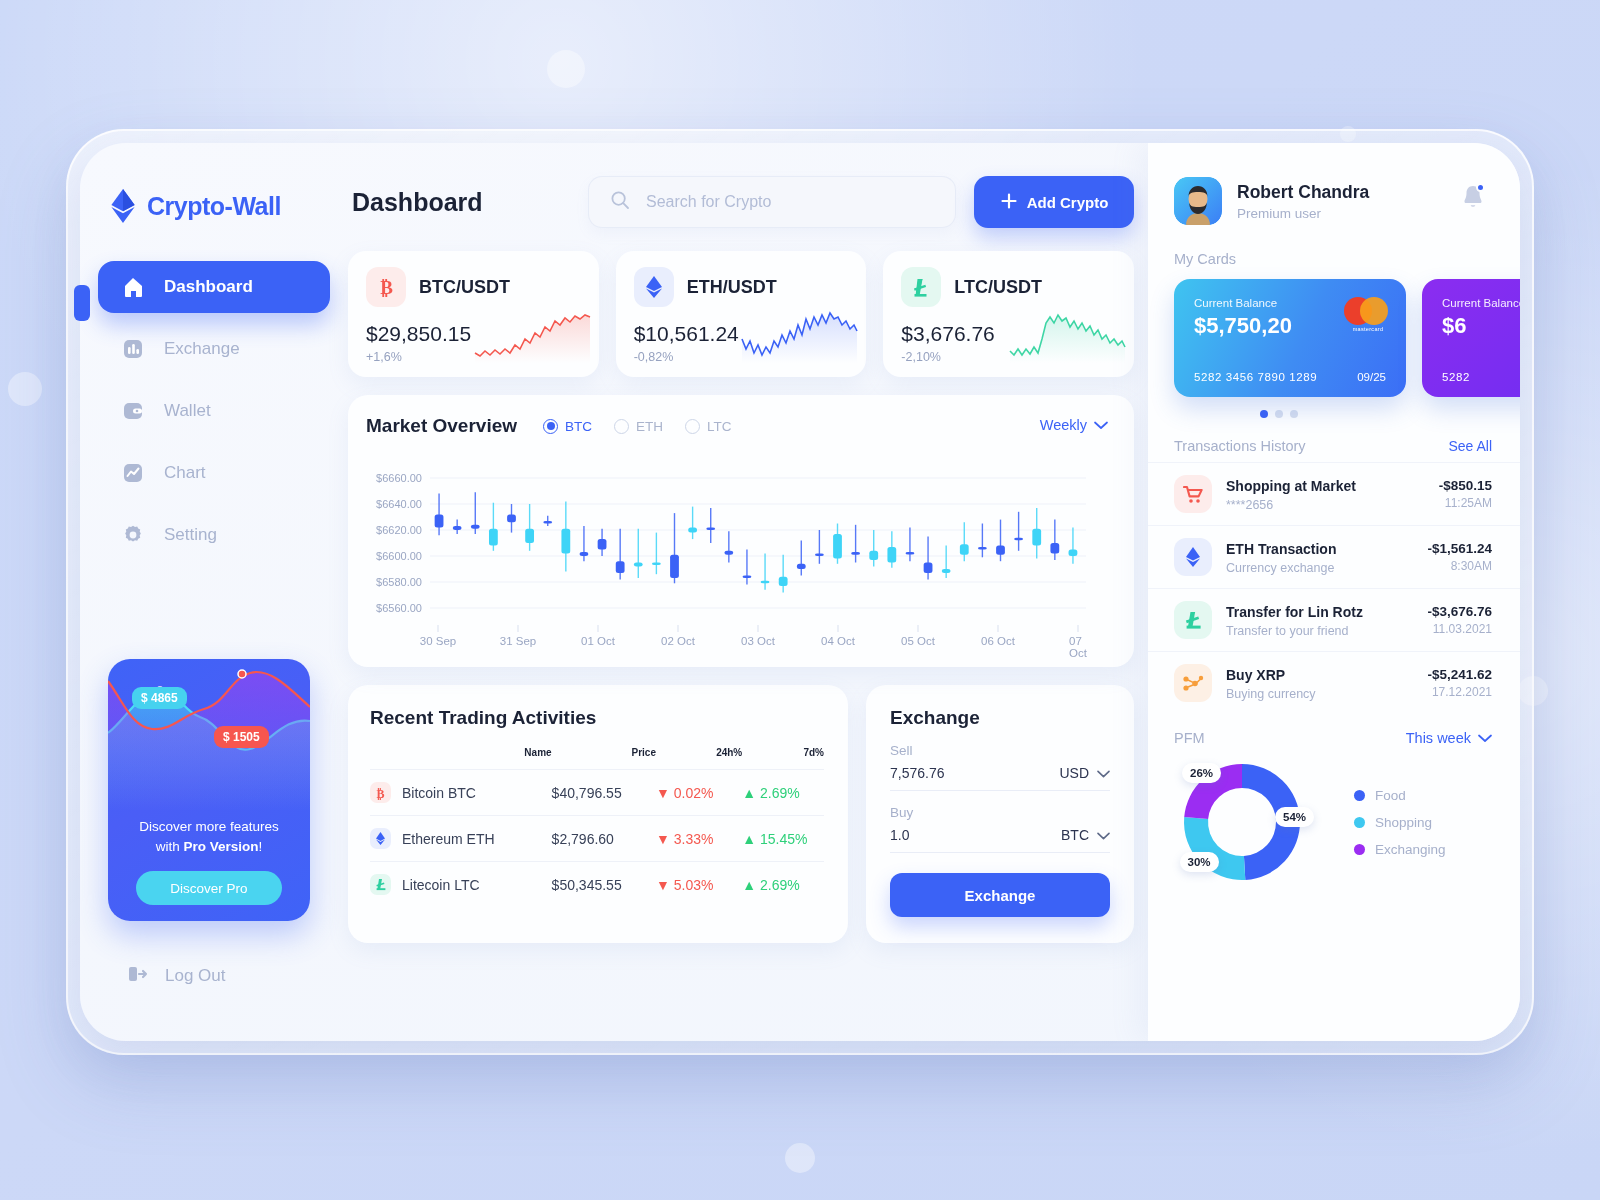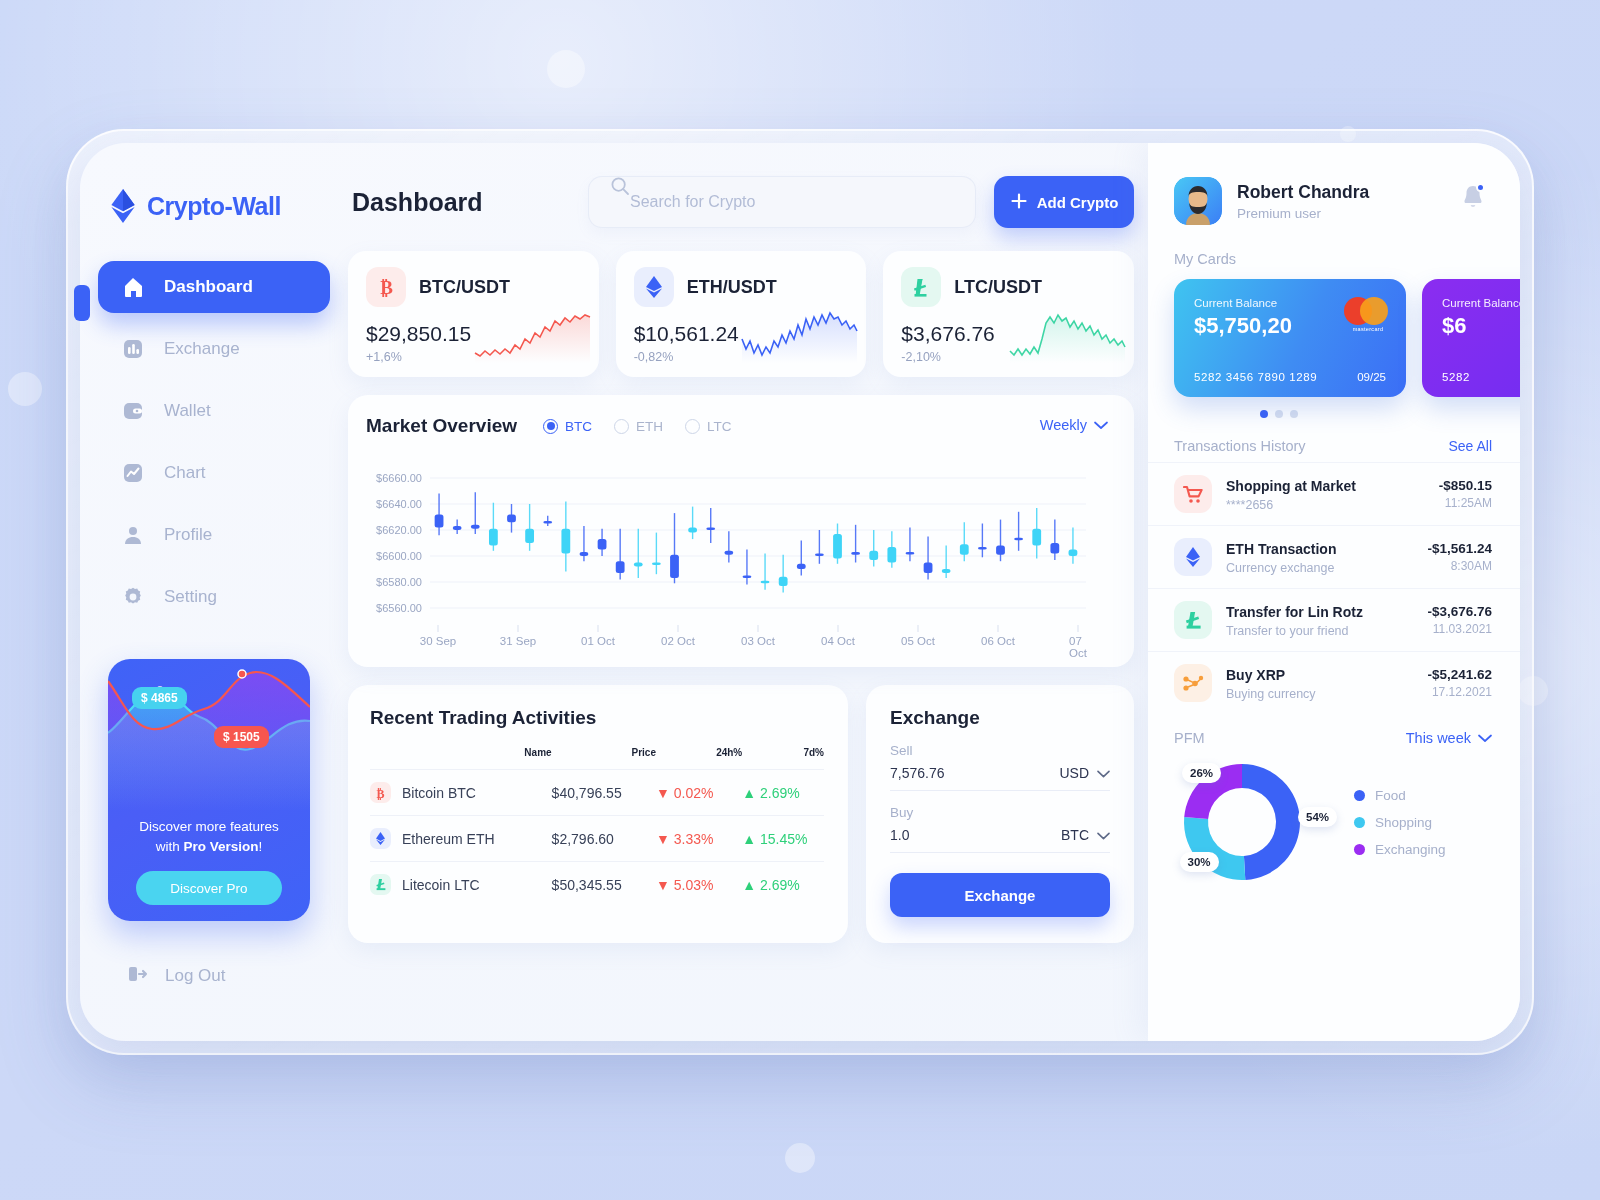--- a/index.html
+++ b/index.html
@@ -69,26 +69,26 @@
     display:flex; align-items:center; justify-content:center; border:none; cursor:pointer; }
 
   .logout { position:absolute; left:46px; top:820px; display:flex; align-items:center; gap:17px; cursor:pointer; }
   .logout-label { font-size:17px; color:#a8b3cf; }
 
   
   .main { position:absolute; left:268px; top:0; width:800px; height:898px; padding:28px 0 0 0; }
   .topbar { display:flex; align-items:center; gap:18px; padding:0 14px 0 0; height:62px; }
   .page-title { font-size:25px; font-weight:bold; color:#1b2236; width:222px; padding-left:4px; }
   .search { flex:1; height:52px; background:#f5f7fc; border-radius:14px;
-    display:flex; gap:0; padding:0 22px;
+    display:flex; align-items:center; gap:16px; padding:0 22px;
     box-shadow:inset 0 0 0 1px rgba(225,231,245,.7), 0 6px 14px rgba(140,160,210,.07); }
   .search input { border:none; background:transparent; outline:none; font-size:16px;
     color:#8e9bbb; font-family:inherit; width:100%; }
   .search input::placeholder { color:#b2bcd6; }
-  .add-btn { width:140px; height:52px; background:#3b62f6; border-radius:14px; color:#fff;
+  .add-btn { width:160px; height:52px; background:#3b62f6; border-radius:14px; color:#fff;
     font-size:15px; font-weight:bold; display:flex; align-items:center; justify-content:center;
     gap:9px; border:none; cursor:pointer; box-shadow:0 10px 20px rgba(59,98,246,.28); }
 
   .coin-row { display:flex; gap:17px; margin-top:18px; padding-right:14px; }
   .coin-card { flex:1; height:126px; background:#fdfeff; border-radius:18px;
     box-shadow:0 8px 22px rgba(130,155,210,.11); padding:16px 18px 0 18px; position:relative; overflow:hidden; }
   .coin-head { display:flex; align-items:center; gap:13px; }
   .coin-ic { width:40px;height:40px; border-radius:12px; display:flex; align-items:center; justify-content:center; }
   .coin-pair { font-size:18px; font-weight:bold; color:#1b2236; }
   .coin-price { font-size:21px; color:#1b2236; margin-top:15px; }
@@ -248,29 +248,20 @@
         <span class="nav-label">Wallet</span>
       </div>
       <div class="nav-item">
         <span class="nav-ic">
           <svg width="22" height="22" viewBox="0 0 22 22">
               <rect x="2" y="2" width="18" height="18" rx="5" fill="#aeb9d4"></rect>
               <polyline points="5.5,14 9,9.5 12,12 16.5,6.5" fill="none" stroke="#fff" stroke-width="2" stroke-linecap="round" stroke-linejoin="round"></polyline>
             </svg>
         </span>
         <span class="nav-label">Chart</span>
-      </div>
-      <div class="nav-item">
-        <span class="nav-ic">
-          <svg width="22" height="22" viewBox="0 0 22 22">
-              <circle cx="11" cy="7" r="4" fill="#aeb9d4"></circle>
-              <path d="M3 20c0-4.4 3.6-7 8-7s8 2.6 8 7Z" fill="#aeb9d4"></path>
-            </svg>
-        </span>
-        <span class="nav-label">Profile</span>
       </div>
       <div class="nav-item">
         <span class="nav-ic">
           <svg width="22" height="22" viewBox="0 0 22 22">
               <path d="M11 1.8l2 1.1 2.2-.5 1 2 2 1-.5 2.2 1.1 2-1.1 2 .5 2.2-2 1-1 2-2.2-.5-2 1.1-2-1.1-2.2.5-1-2-2-1 .5-2.2-1.1-2 1.1-2-.5-2.2 2-1 1-2 2.2.5Z" fill="#aeb9d4"></path>
               <circle cx="11" cy="11" r="3.4" fill="#f4f7fd"></circle>
             </svg>
         </span>
         <span class="nav-label">Setting</span>
       </div>
@@ -797,21 +788,21 @@
             </svg></span>
       </span>
     </div>
     <div class="pfm-body">
       <div class="donut">
         <svg id="donut" width="136" height="136" viewBox="0 0 136 136">
             <path d="M68,10 A58,58 0 0 1 71.31115103004056,125.90540802771586 L69.94101956933413,101.94454953348861 A34,34 0 0 0 68,34 Z" fill="#3b62f6"></path>
             <path d="M71.31115103004056,125.90540802771586 A58,58 0 0 1 10.212759609963896,63.03664950822733 L34.12472115066849,65.09044971171947 A34,34 0 0 0 69.94101956933413,101.94454953348861 Z" fill="#3ec8f0"></path>
             <path d="M10.212759609963896,63.03664950822733 A58,58 0 0 1 67.99999999999999,10 L68,34 A34,34 0 0 0 34.12472115066849,65.09044971171947 Z" fill="#9b2df2"></path>
           </svg>
-        <span class="dbadge" id="bd0" style="left: 124px; top: 53.2295px;">54%</span>
+        <span class="dbadge" id="bd0" style="left: 101px; top: 53.2295px;">54%</span>
         <span class="dbadge" id="bd1" style="left: 5.53783px; top: 98.2101px;">30%</span>
         <span class="dbadge" id="bd2" style="left: 8.07716px; top: 9.32205px;">26%</span>
       </div>
       <div class="legend">
         <span class="lg">
             <i style="background:#3b62f6"></i>
             <span>Food</span>
           </span>
         <span class="lg">
             <i style="background:#3ec8f0"></i>

